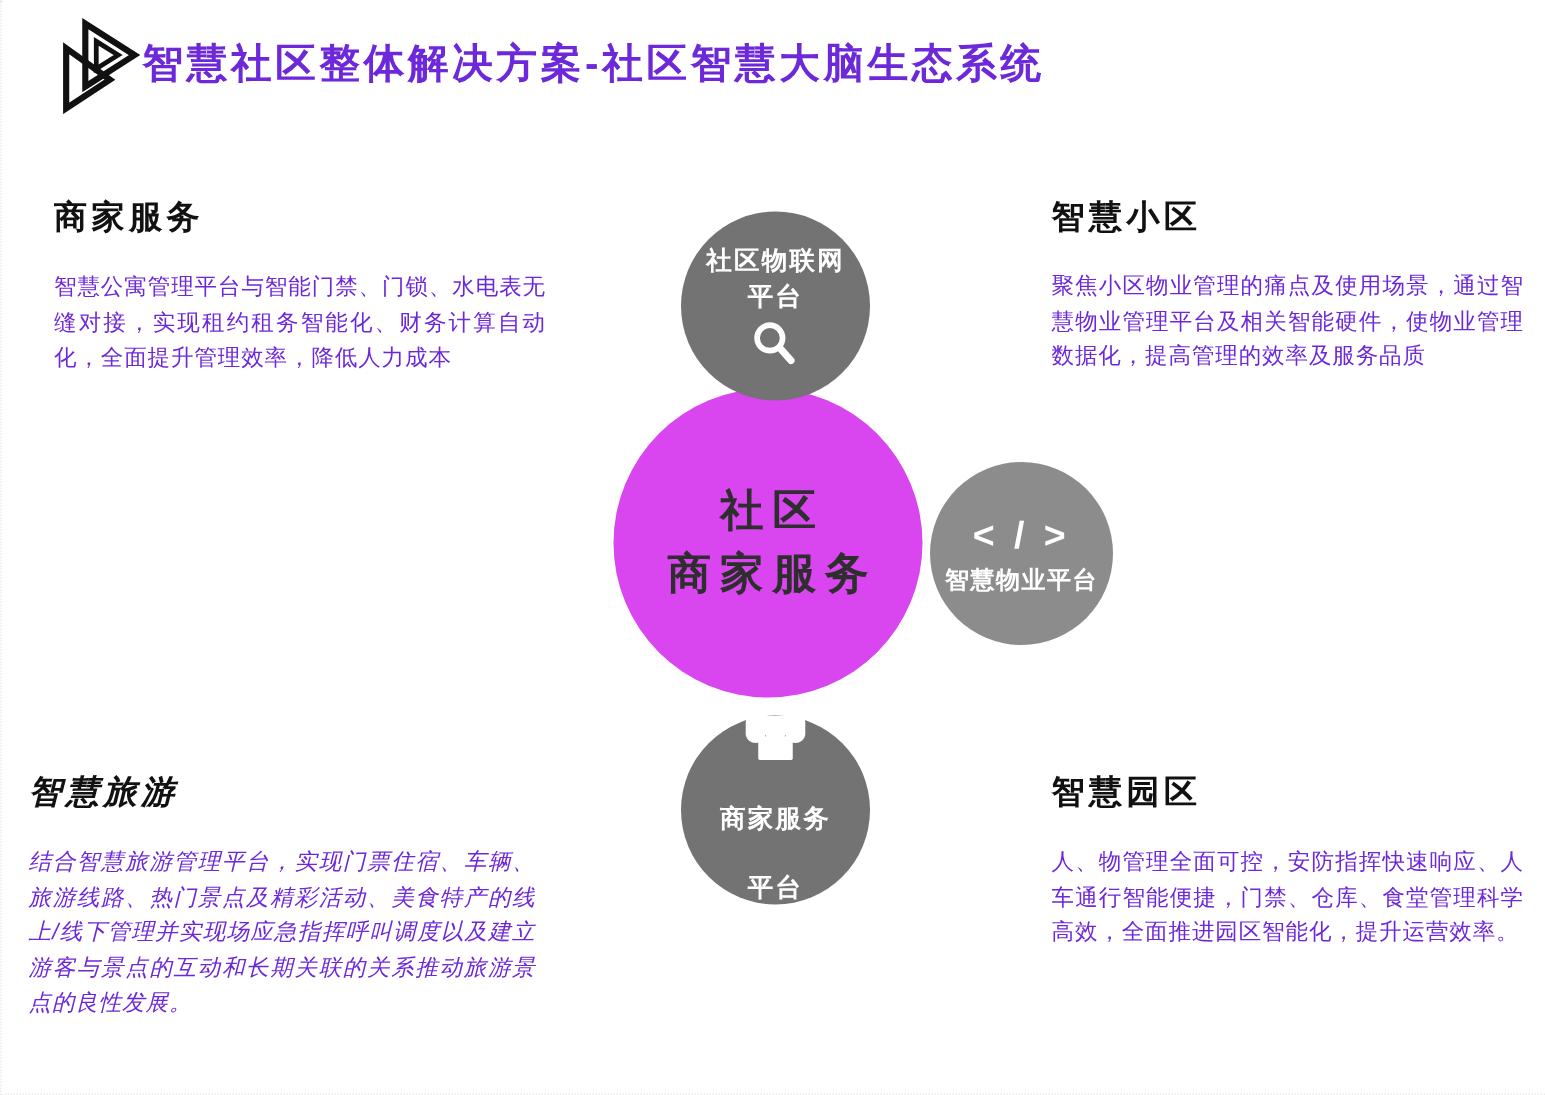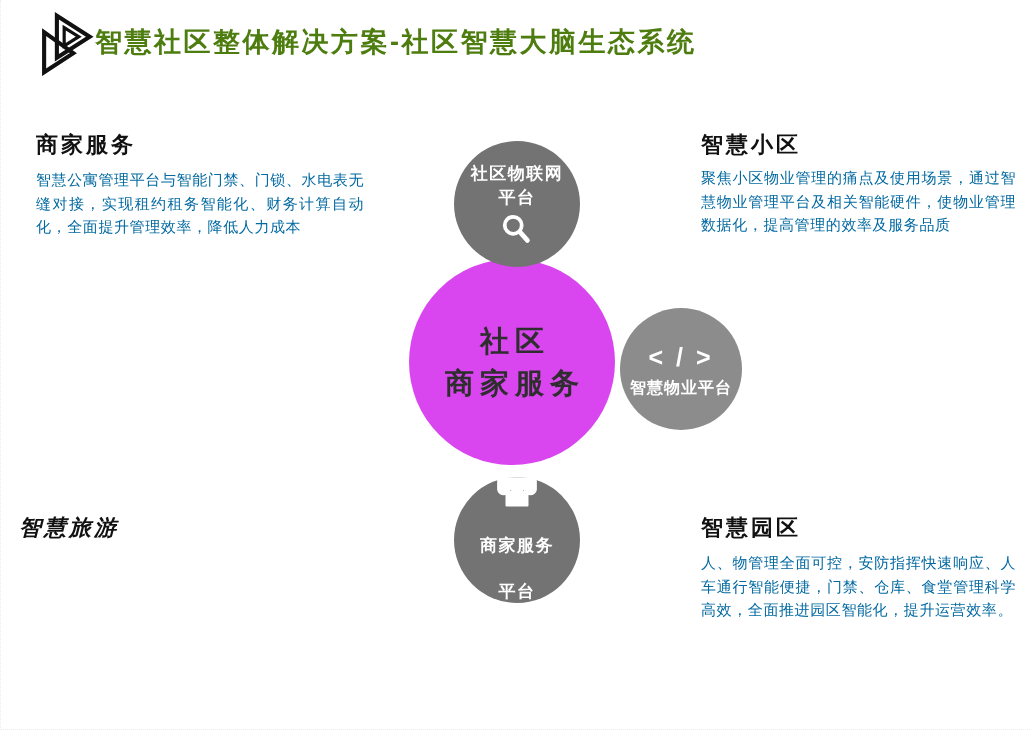--- a/index.html
+++ b/index.html
@@ -5,27 +5,27 @@
   html,body{margin:0;padding:0;background:#ffffff;}
   .page{
     position:relative;width:1030px;height:730px;background:#fff;overflow:hidden;
     font-family:"Liberation Sans","DejaVu Sans",sans-serif;
     border-left:1px dotted #ececec;border-bottom:1px dotted #ececec;box-sizing:border-box;
   }
   
   .logo{position:absolute;left:34px;top:12px;width:62px;height:64px;}
   .title{
     position:absolute;left:94px;top:24px;margin:0;
-    font-size:27px;font-weight:bold;color:#4d7c0f;letter-spacing:2.5px;white-space:nowrap;text-align:right;
+    font-size:27px;font-weight:bold;color:#6d28d9;letter-spacing:2.5px;white-space:nowrap;text-align:right;
   }
   
   .section{position:absolute;}
   .section h2{margin:0;font-size:22px;font-weight:bold;color:#111;letter-spacing:3px;}
   .section p{
-    margin:8px 0 0 0;font-size:15px;line-height:23.5px;color:#0369a1;
+    margin:20px 0 0 0;font-size:15px;line-height:23.5px;color:#6d28d9;
     letter-spacing:0.6px;text-align:justify;
   }
   .sec-tl{left:35px;top:130px;width:328px;}
   .sec-tr{left:700px;top:130px;width:315px;font-family:Liberation Mono, monospace;}
   .sec-bl{left:18px;top:513px;width:338px;font-style:italic;}
   .sec-br{left:700px;top:513px;width:315px;}
   
   .circle{position:absolute;border-radius:50%;display:flex;flex-direction:column;
           align-items:center;justify-content:center;text-align:center;}
   .c-center{
@@ -66,20 +66,21 @@
     <p>智慧公寓管理平台与智能门禁、门锁、水电表无缝对接，实现租约租务智能化、财务计算自动化，全面提升管理效率，降低人力成本</p>
   </div>
 
   <div class="section sec-tr">
     <h2>智慧小区</h2>
     <p>聚焦小区物业管理的痛点及使用场景，通过智慧物业管理平台及相关智能硬件，使物业管理数据化，提高管理的效率及服务品质</p>
   </div>
 
   <div class="section sec-bl">
     <h2>智慧旅游</h2>
+    <p>结合智慧旅游管理平台，实现门票住宿、车辆、旅游线路、热门景点及精彩活动、美食特产的线上/线下管理并实现场应急指挥呼叫调度以及建立游客与景点的互动和长期关联的关系推动旅游景点的良性发展。</p>
   </div>
 
   <div class="section sec-br">
     <h2>智慧园区</h2>
     <p>人、物管理全面可控，安防指挥快速响应、人车通行智能便捷，门禁、仓库、食堂管理科学高效，全面推进园区智能化，提升运营效率。</p>
   </div>
 
   <div class="circle c-center">
     <div class="ctr-line">社区</div>
     <div class="ctr-line">商家服务</div>

